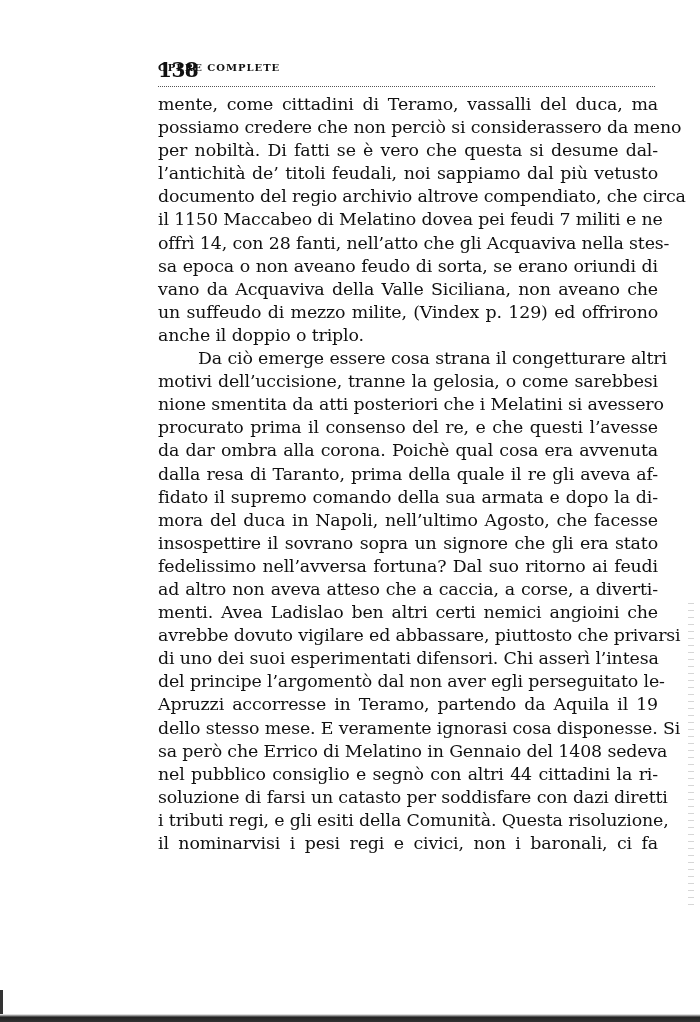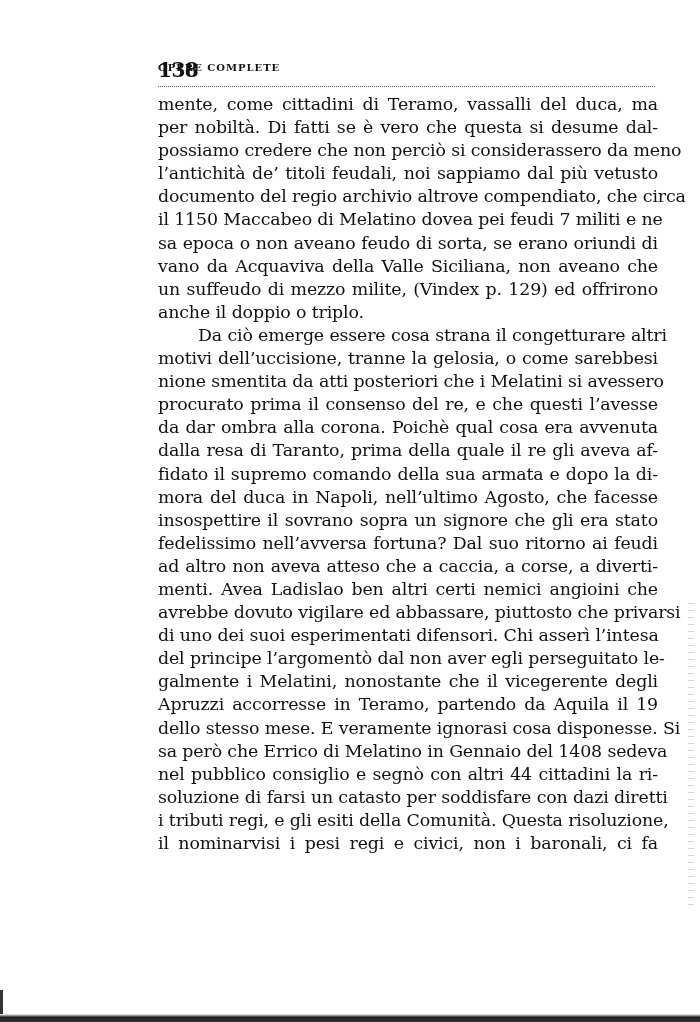--- a/index.html
+++ b/index.html
@@ -27,45 +27,45 @@
 <body>
 
 <div class="header">
   <span class="page-number">138</span>
   <div class="running-head">OPERE COMPLETE</div>
 </div>
 <div class="rule"></div>
 
 <div class="body-text" id="body-text">
     <div class="line">mente, come cittadini di Teramo, vassalli del duca, ma</div>
+    <div class="line">possiamo credere che non perciò si considerassero da meno</div>
     <div class="line">per nobiltà. Di fatti se è vero che questa si desume dal-</div>
-    <div class="line">possiamo credere che non perciò si considerassero da meno</div>
     <div class="line">l’antichità de’ titoli feudali, noi sappiamo dal più vetusto</div>
     <div class="line">documento del regio archivio altrove compendiato, che circa</div>
     <div class="line">il 1150 Maccabeo di Melatino dovea pei feudi 7 militi e ne</div>
+    <div class="line">offrì 14, con 28 fanti, nell’atto che gli Acquaviva nella stes-</div>
     <div class="line">sa epoca o non aveano feudo di sorta, se erano oriundi di</div>
     <div class="line">vano da Acquaviva della Valle Siciliana, non aveano che</div>
     <div class="line">un suffeudo di mezzo milite, (Vindex p. 129) ed offrirono</div>
     <div class="line last">anche il doppio o triplo.</div>
     <div class="line indent">Da ciò emerge essere cosa strana il congetturare altri</div>
     <div class="line">motivi dell’uccisione, tranne la gelosia, o come sarebbesi</div>
     <div class="line">nione smentita da atti posteriori che i Melatini si avessero</div>
     <div class="line">procurato prima il consenso del re, e che questi l’avesse</div>
     <div class="line">da dar ombra alla corona. Poichè qual cosa era avvenuta</div>
     <div class="line">dalla resa di Taranto, prima della quale il re gli aveva af-</div>
     <div class="line">fidato il supremo comando della sua armata e dopo la di-</div>
     <div class="line">mora del duca in Napoli, nell’ultimo Agosto, che facesse</div>
     <div class="line">insospettire il sovrano sopra un signore che gli era stato</div>
     <div class="line">fedelissimo nell’avversa fortuna? Dal suo ritorno ai feudi</div>
     <div class="line">ad altro non aveva atteso che a caccia, a corse, a diverti-</div>
     <div class="line">menti. Avea Ladislao ben altri certi nemici angioini che</div>
     <div class="line">avrebbe dovuto vigilare ed abbassare, piuttosto che privarsi</div>
     <div class="line">di uno dei suoi esperimentati difensori. Chi asserì l’intesa</div>
     <div class="line">del principe l’argomentò dal non aver egli perseguitato le-</div>
-    <div class="line">galmente i Melatini, nonostante che il vicegerente degli</div>
     <div class="line">Apruzzi accorresse in Teramo, partendo da Aquila il 19</div>
     <div class="line">dello stesso mese. E veramente ignorasi cosa disponesse. Si</div>
     <div class="line">sa però che Errico di Melatino in Gennaio del 1408 sedeva</div>
     <div class="line">nel pubblico consiglio e segnò con altri 44 cittadini la ri-</div>
     <div class="line">soluzione di farsi un catasto per soddisfare con dazi diretti</div>
     <div class="line">i tributi regi, e gli esiti della Comunità. Questa risoluzione,</div>
     <div class="line">il nominarvisi i pesi regi e civici, non i baronali, ci fa</div>
   </div>
 
 <div class="right-speckle"></div>

